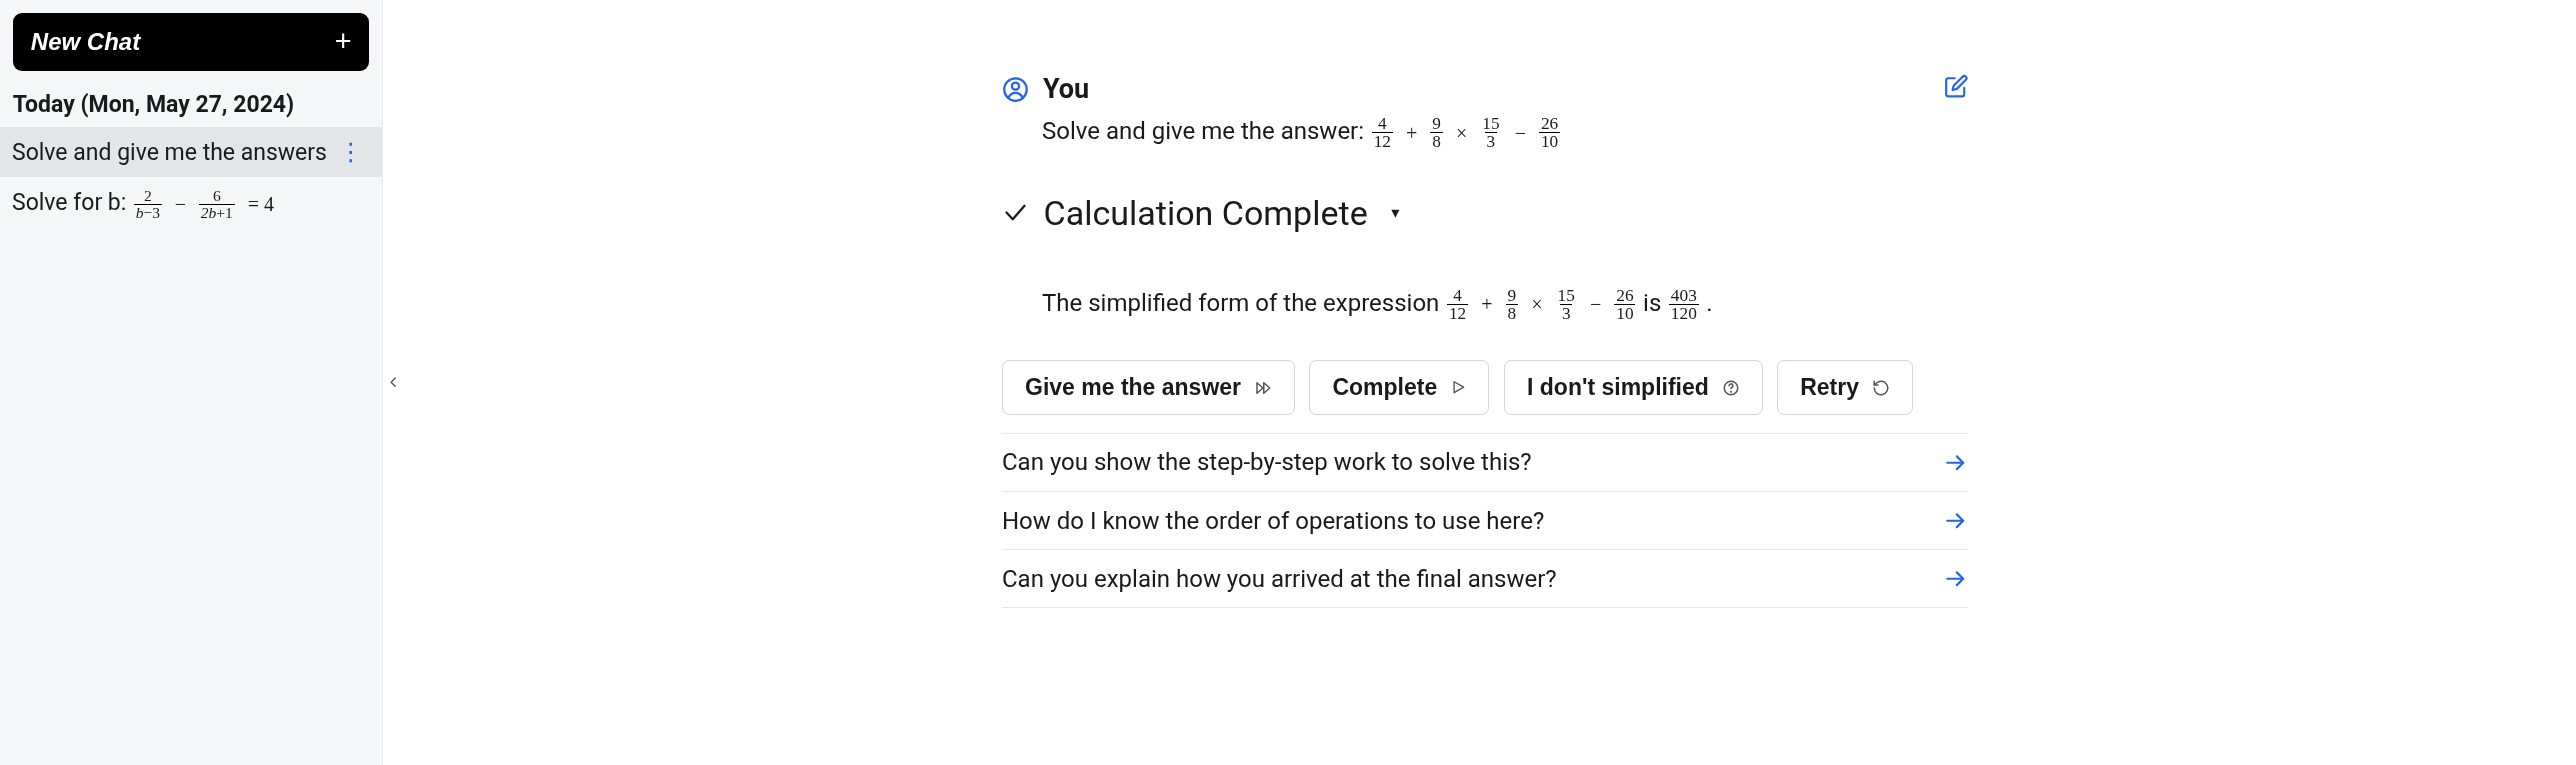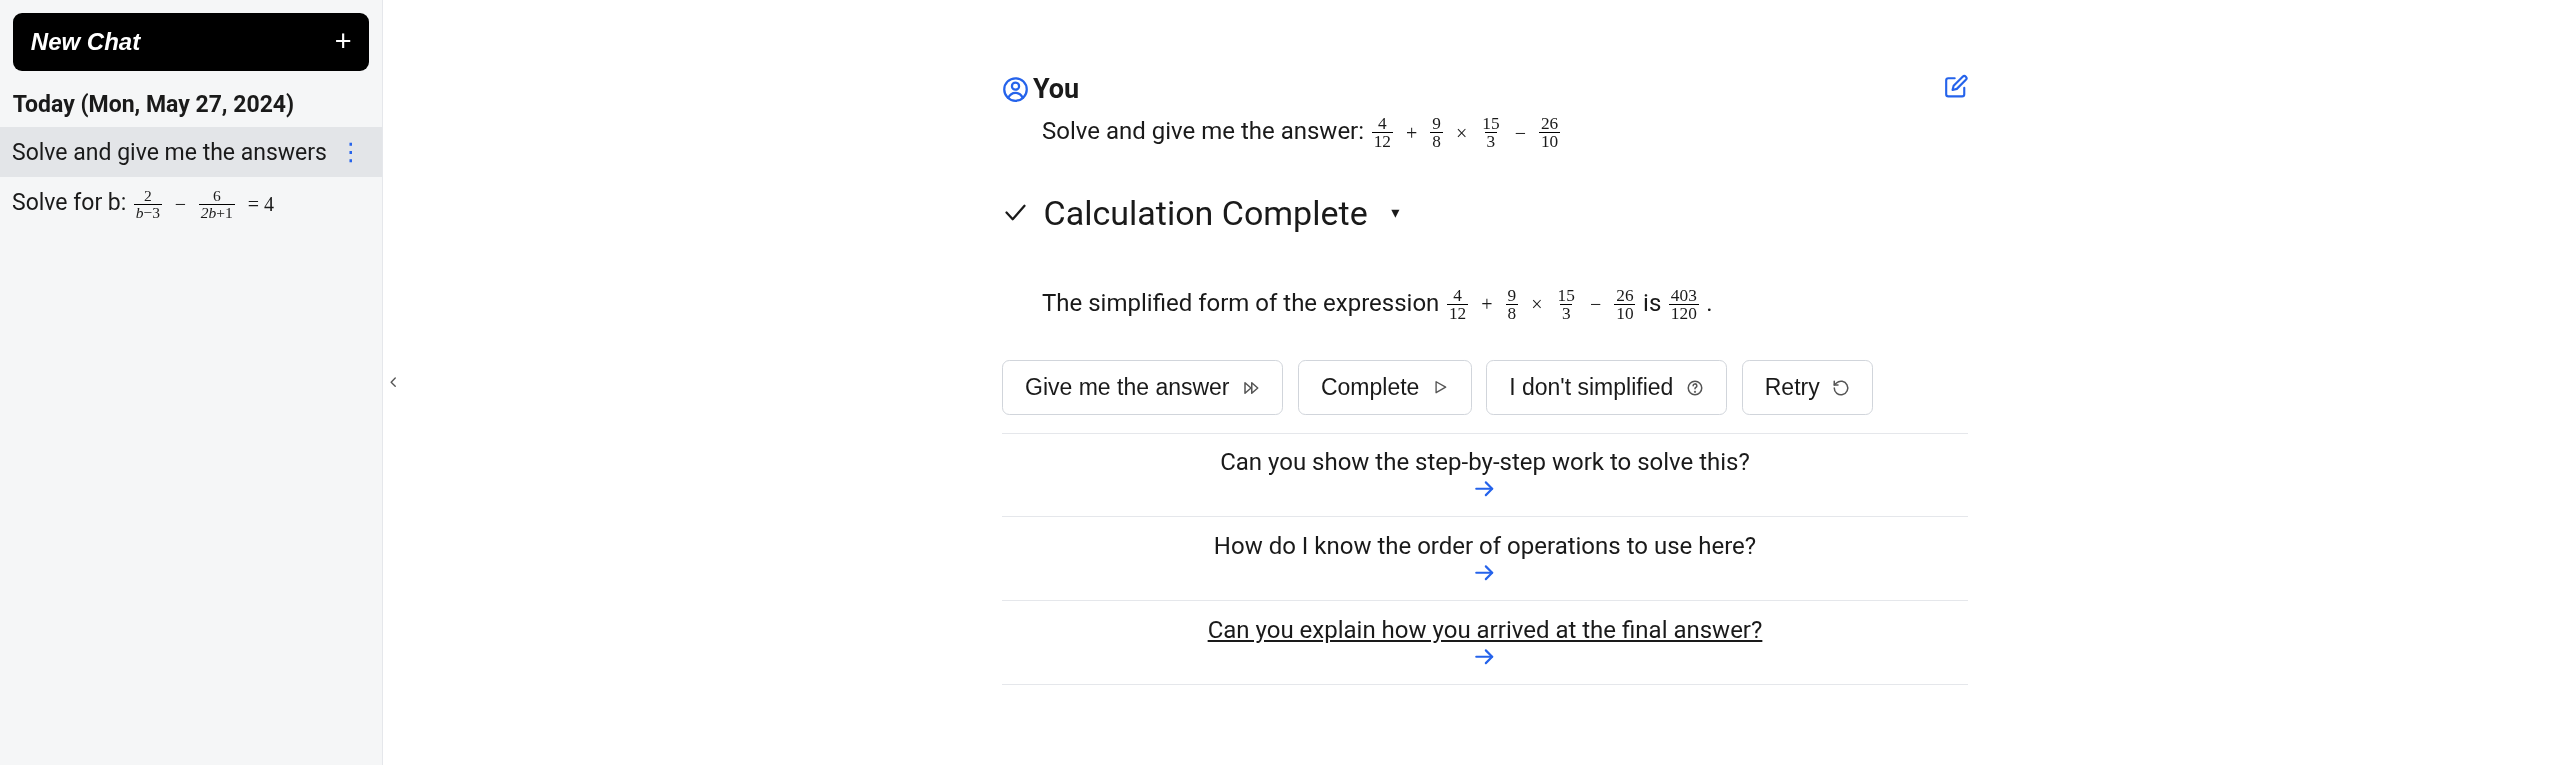--- a/index.html
+++ b/index.html
@@ -80,21 +80,21 @@
 .conversation {
   position: absolute;
   left: 619px;
   top: 73px;
   width: 966px;
 }
 .msg { margin-bottom: 36px; }
 .msg-head {
   display: flex;
   align-items: center;
-  gap: 4px;
+  gap: 14px;
   margin-bottom: 7.3px;
 }
 .msg-head-right { margin-left: auto; }
 .avatar-icon { width: 27px; height: 27px; color: #2563eb; flex-shrink: 0; }
 .msg-title { font-size: 27px; font-weight: 700; }
 .msg-body { font-size: 24px; padding-left: 40px; line-height: 1.6; }
 .edit-icon, .flag-icon { width: 25.5px; height: 25.5px; color: #2563eb; cursor: pointer; }
 .calc-row {
   display: flex;
   align-items: center;
@@ -106,39 +106,38 @@
 .calc-text { font-size: 34px; font-weight: 400; }
 .caret-down { font-size: 16.4px; color: #1a1a1a; margin-left: 9px; }
 .theta-icon { width: 29px; height: 29px; color: #1a1a1a; flex-shrink: 0; }
 .btn-row { display: flex; gap: 14.6px; margin: 38px 0 18px 0; }
 .action-btn {
   border: 0.9px solid #d1d5db;
   background: #fff;
   border-radius: 7.3px;
   padding: 12.8px 22px;
   font-size: 23px;
-  font-weight: 400;
+  font-weight: 700;
   cursor: pointer;
   display: flex;
   align-items: center;
   gap: 12.8px;
   color: #1a1a1a;
 }
 .btn-suffix-icon { color: #555; display: inline-flex; align-items: center; }
 .suggestion {
   border-top: 0.9px solid #e5e7eb;
   padding: 14.6px 0;
   font-size: 24px;
   display: flex;
   align-items: center;
   justify-content: space-between;
   cursor: pointer;
-  flex-direction: column;
-}
-.suggestion:last-child { border-bottom: 0.9px solid #e5e7eb; text-decoration: underline; }
+}
+.suggestion:last-child { border-bottom: 0.9px solid #e5e7eb; }
 .arrow-right { color: #2563eb; width: 25.5px; height: 25.5px; }
 
 .frac {
   display: inline-flex;
   flex-direction: column;
   align-items: center;
   vertical-align: middle;
   font-family: "Times New Roman", Times, serif;
   line-height: 1;
   margin: 0 1.8px;

